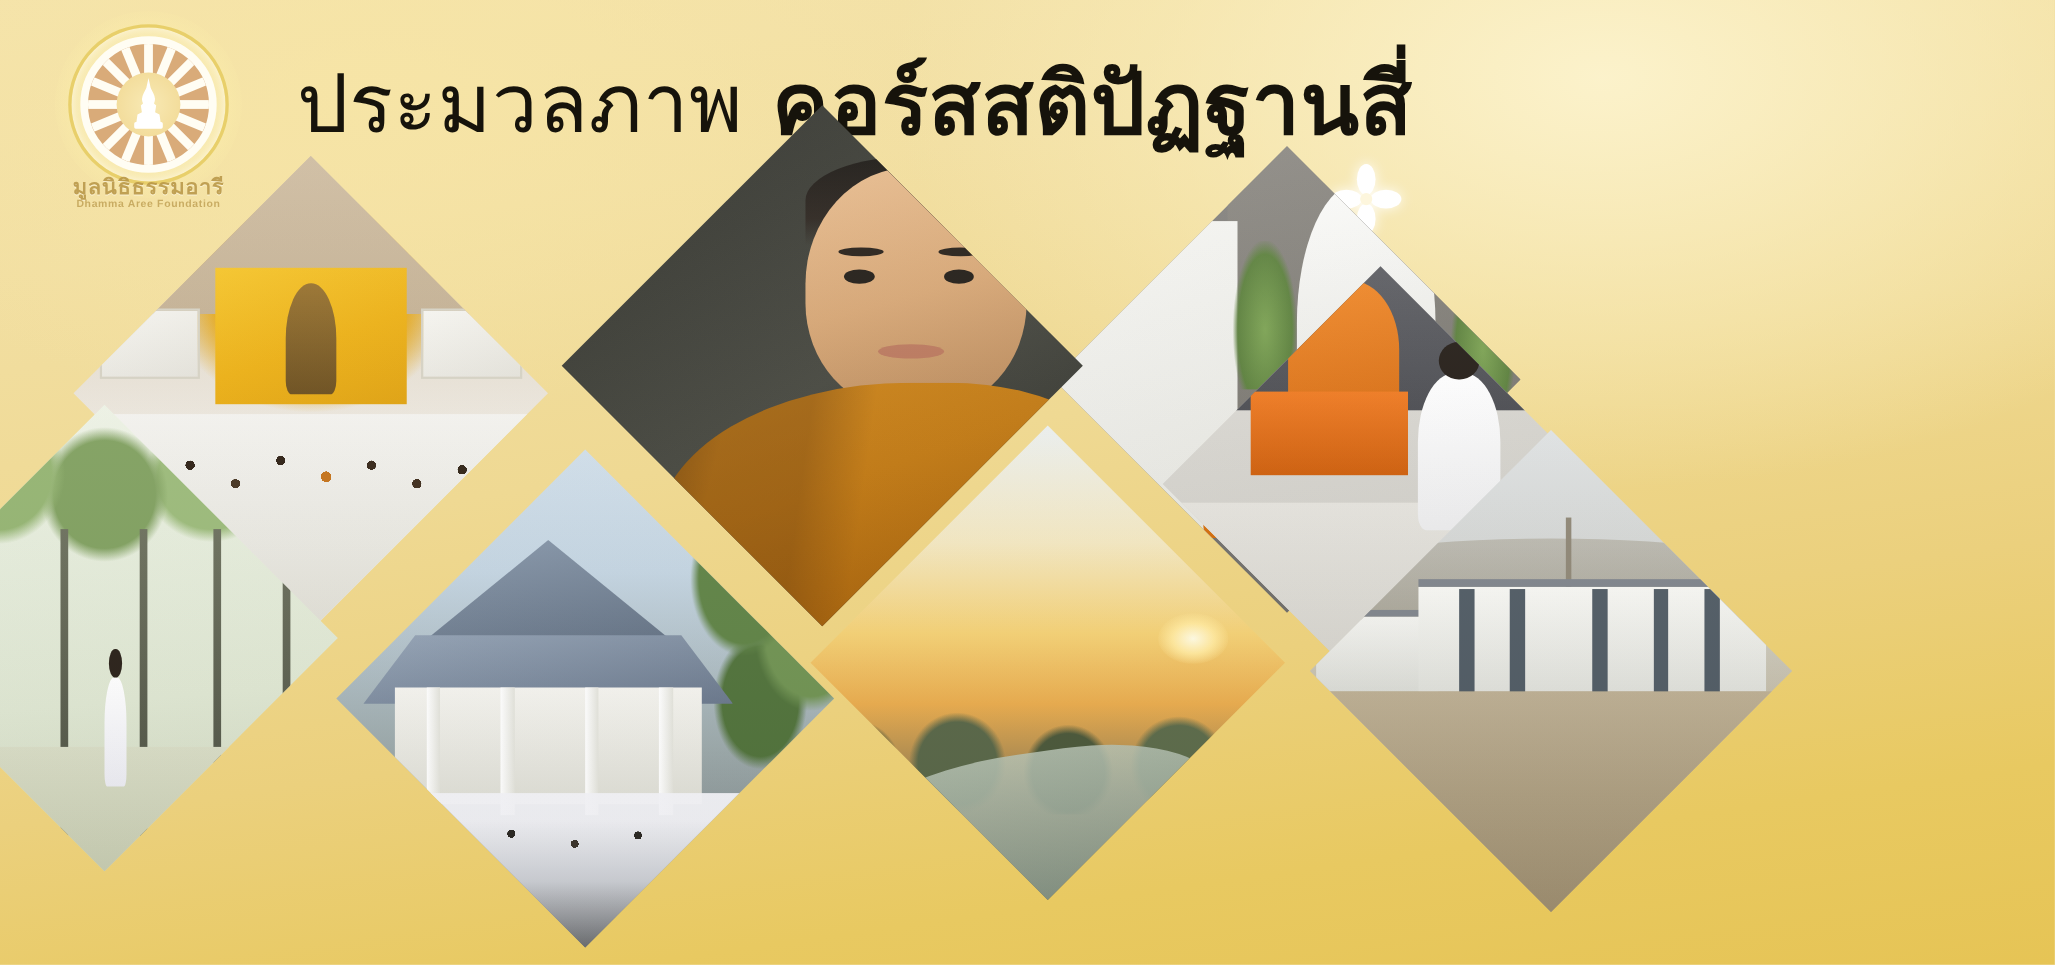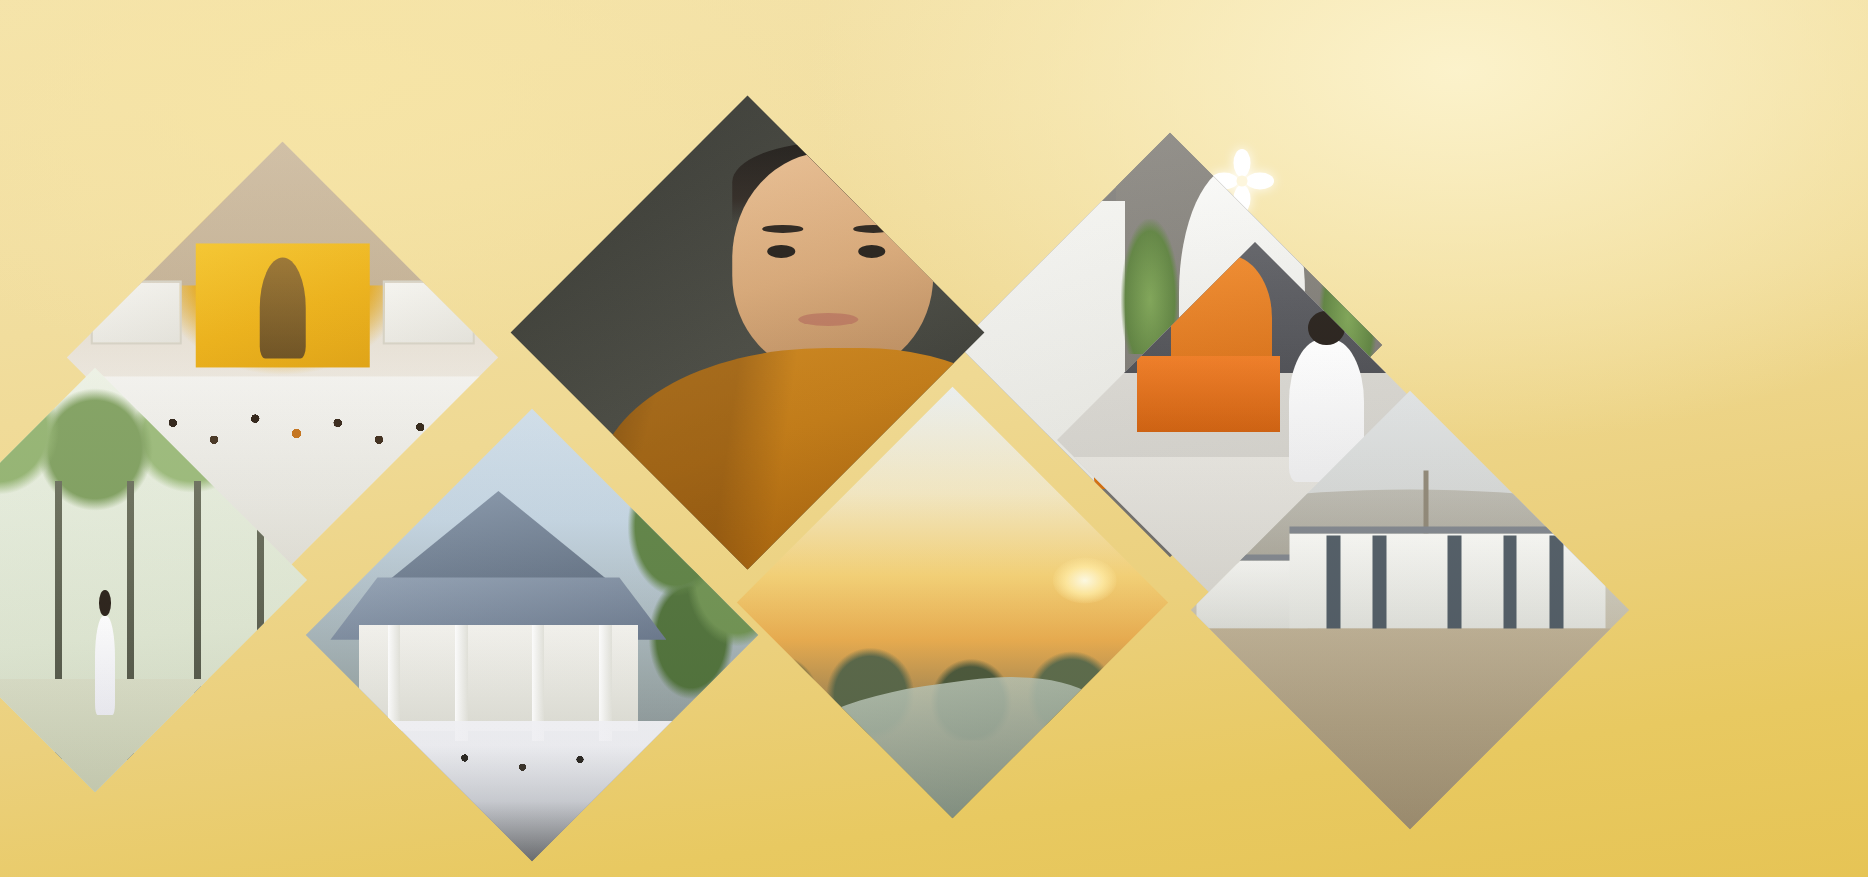--- a/index.html
+++ b/index.html
@@ -406,21 +406,46 @@
     position:absolute; inset:0;
     background:linear-gradient(180deg, rgba(255,255,255,0.06), rgba(0,0,0,0.03));
     pointer-events:none;
   }
 </style>
 </head>
 <body>
 
 <div id="banner">
 
-
+  <div class="logo-wrap">
+    <div class="logo-glow"></div>
+    <div class="logo-ring"></div>
+    <div class="wheel">
+      <div class="spoke" style="transform:rotate(0deg)"></div>
+      <div class="spoke" style="transform:rotate(22.5deg)"></div>
+      <div class="spoke" style="transform:rotate(45deg)"></div>
+      <div class="spoke" style="transform:rotate(67.5deg)"></div>
+      <div class="spoke" style="transform:rotate(90deg)"></div>
+      <div class="spoke" style="transform:rotate(112.5deg)"></div>
+      <div class="spoke" style="transform:rotate(135deg)"></div>
+      <div class="spoke" style="transform:rotate(157.5deg)"></div>
+      <div class="hub"></div>
+      <svg class="stupa" viewBox="0 0 34 48">
+        <path d="M17 0 L19 9 L21.5 14 Q24 19 22 23 L24 25 L23 31 L27 33 L28 40 L6 40 L7 33 L11 31 L10 25 L12 23 Q10 19 12.5 14 L15 9 Z" fill="#ffffff"></path>
+        <rect x="4" y="40" width="26" height="6" rx="1.5" fill="#ffffff"></rect>
+      </svg>
+    </div>
+    <div class="logo-text">มูลนิธิธรรมอารี</div>
+    <div class="logo-subtext">Dhamma Aree Foundation</div>
+  </div>
+
+  <div class="title">
+    <span class="t-light">ประมวลภาพ</span>
+    <span class="t-bold">คอร์สสติปัฏฐานสี่</span>
+  </div>
 
   <svg class="flower" viewBox="0 0 72 72">
     <g fill="#ffffff">
       <ellipse cx="36" cy="18" rx="8.5" ry="14"></ellipse>
       <ellipse cx="36" cy="54" rx="8.5" ry="14"></ellipse>
       <ellipse cx="18" cy="36" rx="14" ry="8.5"></ellipse>
       <ellipse cx="54" cy="36" rx="14" ry="8.5"></ellipse>
       <circle cx="36" cy="36" r="5.5" fill="#fdf6dd"></circle>
     </g>
   </svg>

